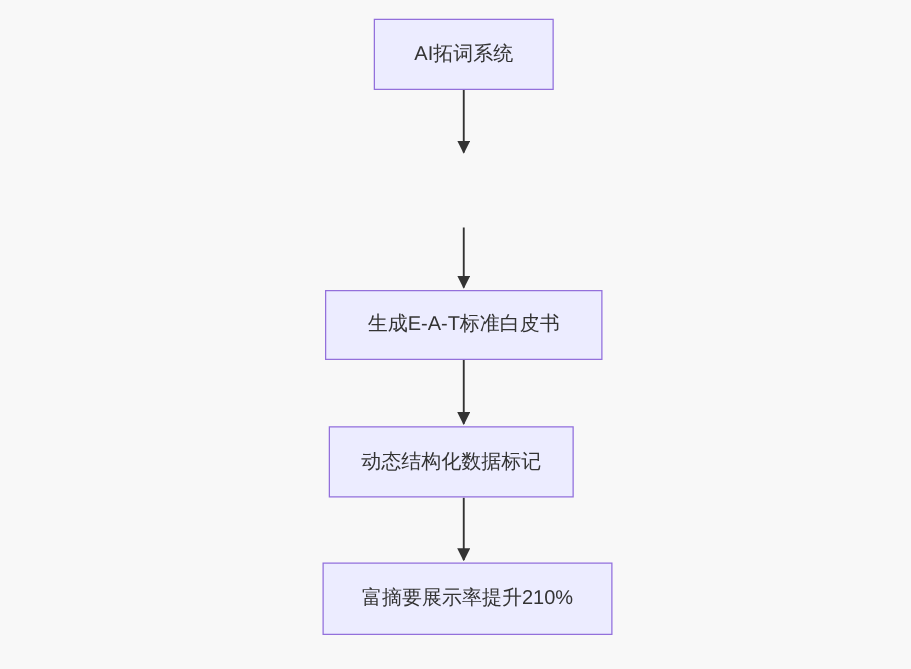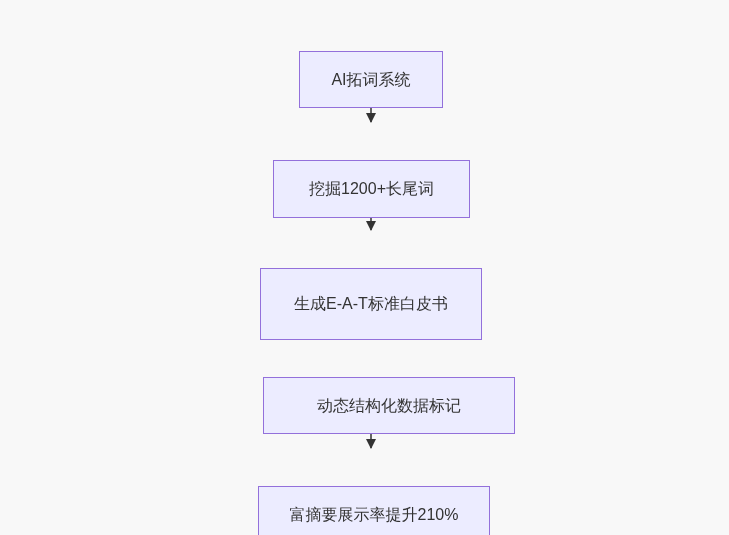--- a/index.html
+++ b/index.html
@@ -21,26 +21,25 @@
     background: #ECECFF;
     border: 1px solid #9370DB;
     color: #333333;
     font-size: 16px;
     line-height: 1;
     display: flex;
     align-items: center;
     justify-content: center;
     text-align: center;
     white-space: nowrap;
-    margin-top: 36px;
   }
   .node-1 { left: 299px; top: 15px;  width: 144px; height: 57px; }
   .node-2 { left: 273px; top: 124px; width: 197px; height: 58px; }
-  .node-3 { left: 260px; top: 232px; width: 222px; height: 72px; }
-  .node-4 { left: 263px; top: 341px; width: 252px; height: 57px; }
+  .node-3 { left: 260px; top: 232px; width: 222px; height: 56px; }
+  .node-4 { left: 263px; top: 341px; width: 196px; height: 57px; }
   .node-5 { left: 258px; top: 450px; width: 232px; height: 58px; }
   .edges-layer {
     position: absolute;
     left: 0;
     top: 0;
     width: 729px;
     height: 535px;
     pointer-events: none;
   }
 </style>
@@ -56,21 +55,20 @@
       </marker>
     </defs>
     <line x1="371" y1="72" x2="371" y2="122" stroke="#333333" stroke-width="1.5" marker-end="url(#arrowhead)"></line>
     <line x1="371" y1="182" x2="371" y2="230" stroke="#333333" stroke-width="1.5" marker-end="url(#arrowhead)"></line>
     <line x1="371" y1="288" x2="371" y2="339" stroke="#333333" stroke-width="1.5" marker-end="url(#arrowhead)"></line>
     <line x1="371" y1="398" x2="371" y2="448" stroke="#333333" stroke-width="1.5" marker-end="url(#arrowhead)"></line>
   </svg>
 
   <div class="flow-node node-1">AI拓词系统</div>
 
-  <div class="flow-node node-2">挖掘1200+长尾词</div>
 
   <div class="flow-node node-3">生成E-A-T标准白皮书</div>
 
   <div class="flow-node node-4">动态结构化数据标记</div>
 
   <div class="flow-node node-5">富摘要展示率提升210%</div>
 
 </div>
 
 </body></html>

